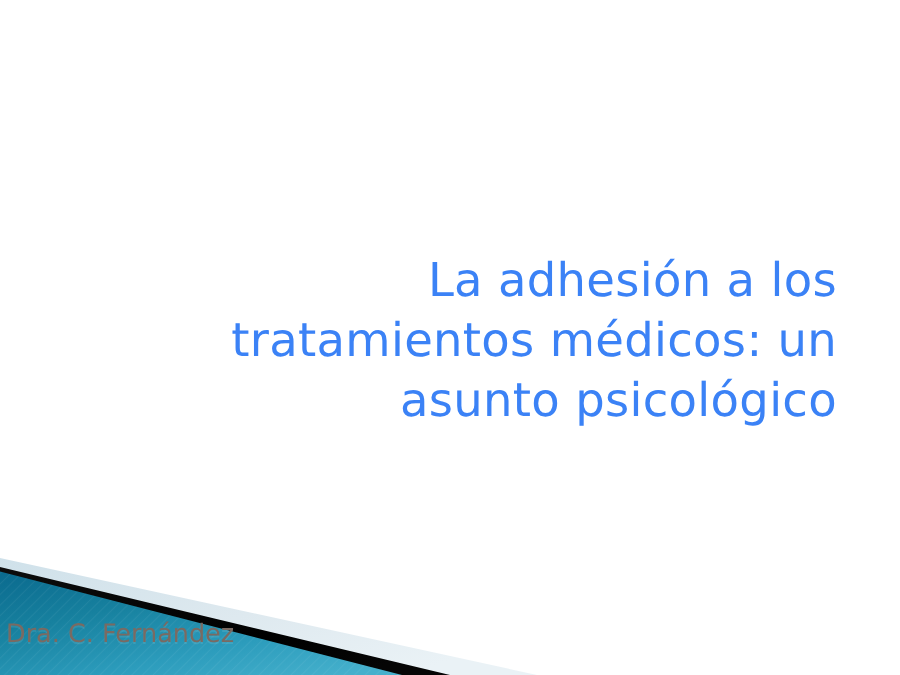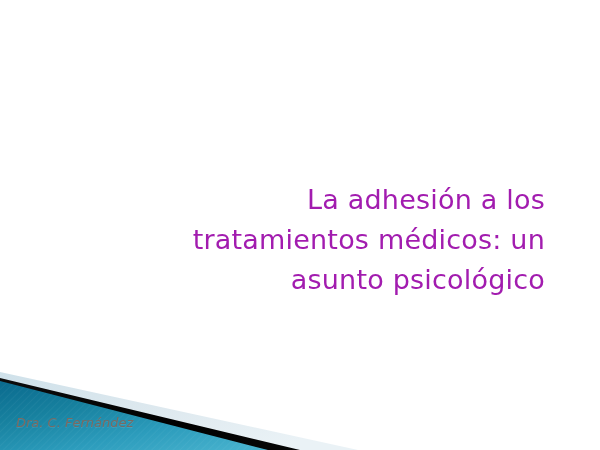--- a/index.html
+++ b/index.html
@@ -30,41 +30,40 @@
 
   
   #title-block {
     position: absolute;
     right: 38px;
     top: 163px;
     width: 500px;
     text-align: right;
   }
   #title-text {
-    margin: 17px;
+    margin: 4px;
     font-family: "DejaVu Sans", sans-serif;
     font-weight: 400;
-    font-size: 27px;
+    font-size: 31px;
     line-height: 40px;
     letter-spacing: 0.2px;
-    color: #a21caf;
+    color: #3b82f6;
     white-space: pre-line;
   }
 
   
   #byline {
     position: absolute;
-    left: 16px;
+    left: 4px;
     top: 416px;
     line-height: 14px;
     font-family: "DejaVu Sans", sans-serif;
-    font-size: 13px;
+    font-size: 17px;
     color: #7a6a62;
     text-shadow: 0 1px 0 rgba(255,255,255,0.10);
-    font-style: italic;
   }
   #byline .line {
     display: block;
     white-space: nowrap;
   }
 </style>
 </head>
 <body>
 
 <div id="slide">

